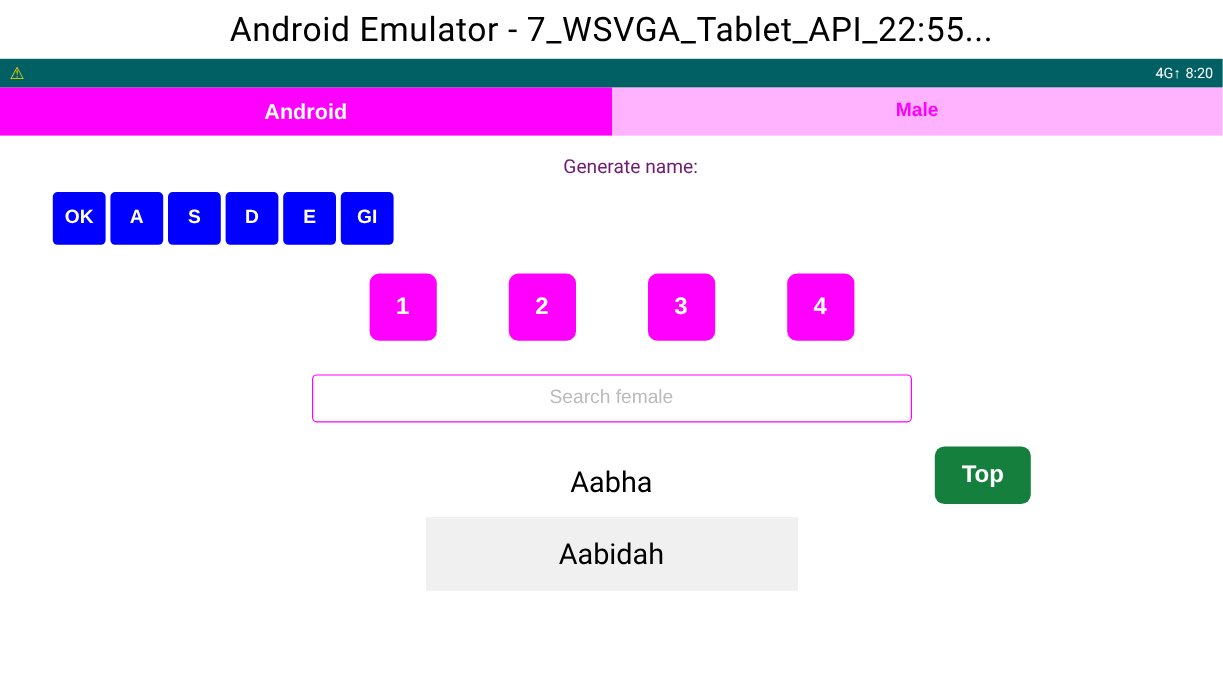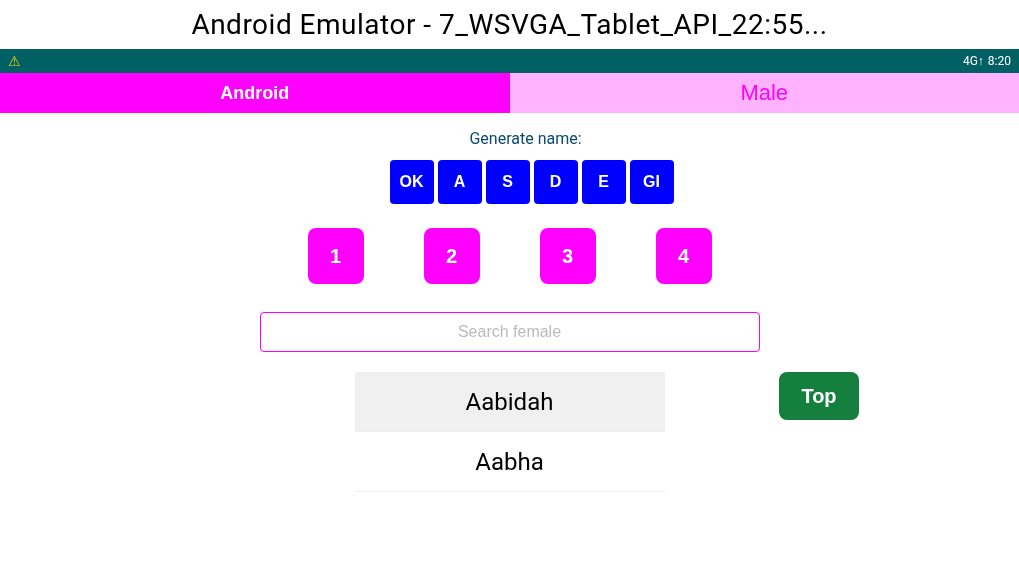--- a/index.html
+++ b/index.html
@@ -65,48 +65,48 @@
       border: none;
     }
 
     #tab-male {
       flex: 1;
       background: #FFB3FF;
       color: #FF00FF;
       display: flex;
       align-items: center;
       justify-content: center;
-      font-size: 22px;
-      font-weight: 400;
+      font-size: 16px;
+      font-weight: 700;
       cursor: pointer;
       border: none;
     }
 
     
     #main-content {
       background: #fff;
       padding: 16px 0 0 0;
     }
 
     
     #generate-label-row {
       text-align: center;
       margin-bottom: 12px;
     }
 
     #generate-label-row span {
       font-size: 16px;
-      color: #0c4a6e;
+      color: #701a75;
       margin-left: 32px;
     }
 
     
     #letter-buttons {
       display: flex;
-      justify-content: center;
+      justify-content: flex-start;
       gap: 4px;
       margin-bottom: 24px;
       margin-left: 44px;
     }
 
     .letter-btn {
       background: #0000FF;
       color: #fff;
       border: none;
       width: 44px;
@@ -248,19 +248,19 @@
       <button class="number-btn">3</button>
       <button class="number-btn">4</button>
     </div>
 
   <div id="search-row">
     <input type="text" id="search-input" placeholder="Search female" style="">
   </div>
 
   <div id="list-area">
     <div id="name-list">
-    <div class="name-item gray">Aabidah</div>
-        <div class="name-item white">Aabha</div>
+    <div class="name-item white">Aabha</div>
+        <div class="name-item gray">Aabidah</div>
       </div>
     <button id="top-button">Top</button>
   </div>
 
 </div>
 
 </body></html>

